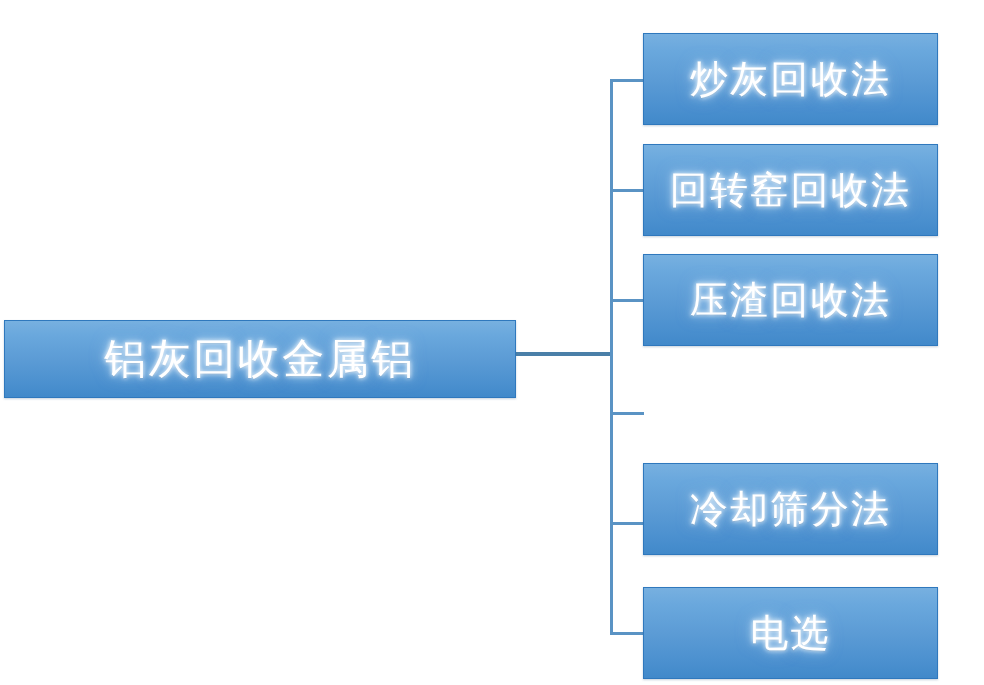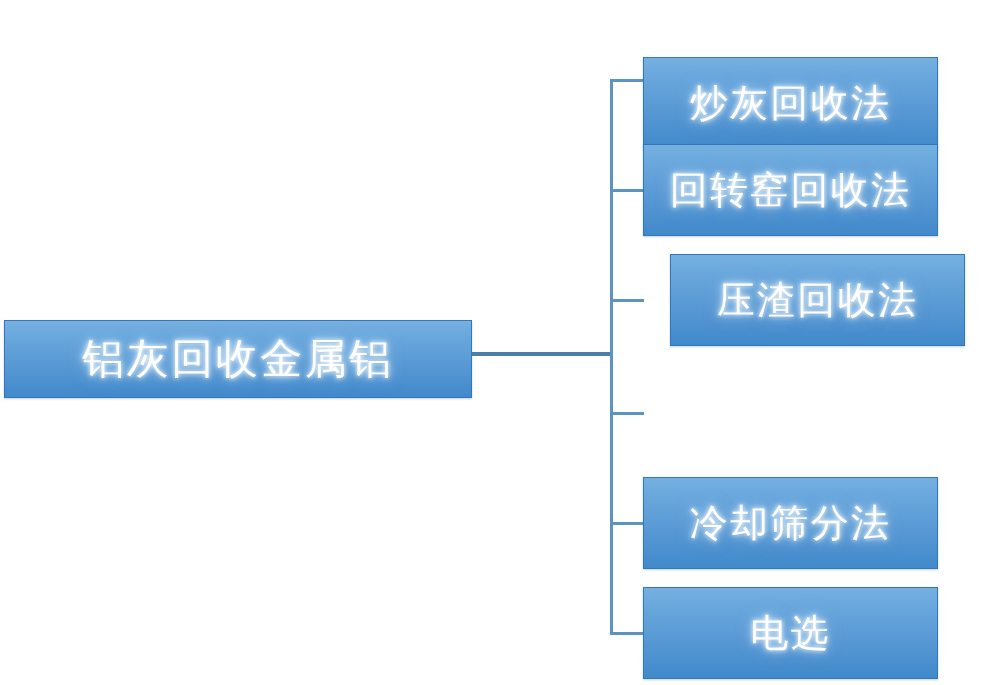--- a/index.html
+++ b/index.html
@@ -47,21 +47,21 @@
        0 0 4px rgba(255,255,255,0.95),
        0 0 9px rgba(220,240,255,0.85),
        0 0 16px rgba(200,230,255,0.55),
        0 1px 1px rgba(40,80,120,0.30);
   }
 
   
   #node-root {
     left: 4px;
     top: 320px;
-    width: 468px;
+    width: 512px;
     height: 78px;
     text-align: right;
   }
   #node-root .node-label {
     font-size: 42px;
   }
 
   
   .node-child {
     left: 643px;
@@ -116,34 +116,34 @@
   <div class="conn conn-stub" style="top:189px;"></div>
   <div class="conn conn-stub" style="top:299px;"></div>
   <div class="conn conn-stub" style="top:412px;"></div>
   <div class="conn conn-stub" style="top:522px;"></div>
   <div class="conn conn-stub" style="top:632px;"></div>
 
   <div class="node" id="node-root">
     <span class="node-label">铝灰回收金属铝</span>
   </div>
 
-  <div class="node node-child" style="top:33px;margin-top:24px;">
+  <div class="node node-child" style="top:33px;">
     <span class="node-label">炒灰回收法</span>
   </div>
 
   <div class="node node-child" style="top:144px;text-align:right;">
     <span class="node-label">回转窑回收法</span>
   </div>
 
-  <div class="node node-child" style="top:254px;margin-left:27px;">
+  <div class="node node-child" style="top:254px;">
     <span class="node-label">压渣回收法</span>
   </div>
 
 
-  <div class="node node-child" style="top:477px;">
+  <div class="node node-child" style="top:463px;">
     <span class="node-label">冷却筛分法</span>
   </div>
 
   <div class="node node-child" style="top:587px;font-family:Liberation Serif, serif;">
     <span class="node-label">电选</span>
   </div>
 
 </div>
 
 </body></html>

